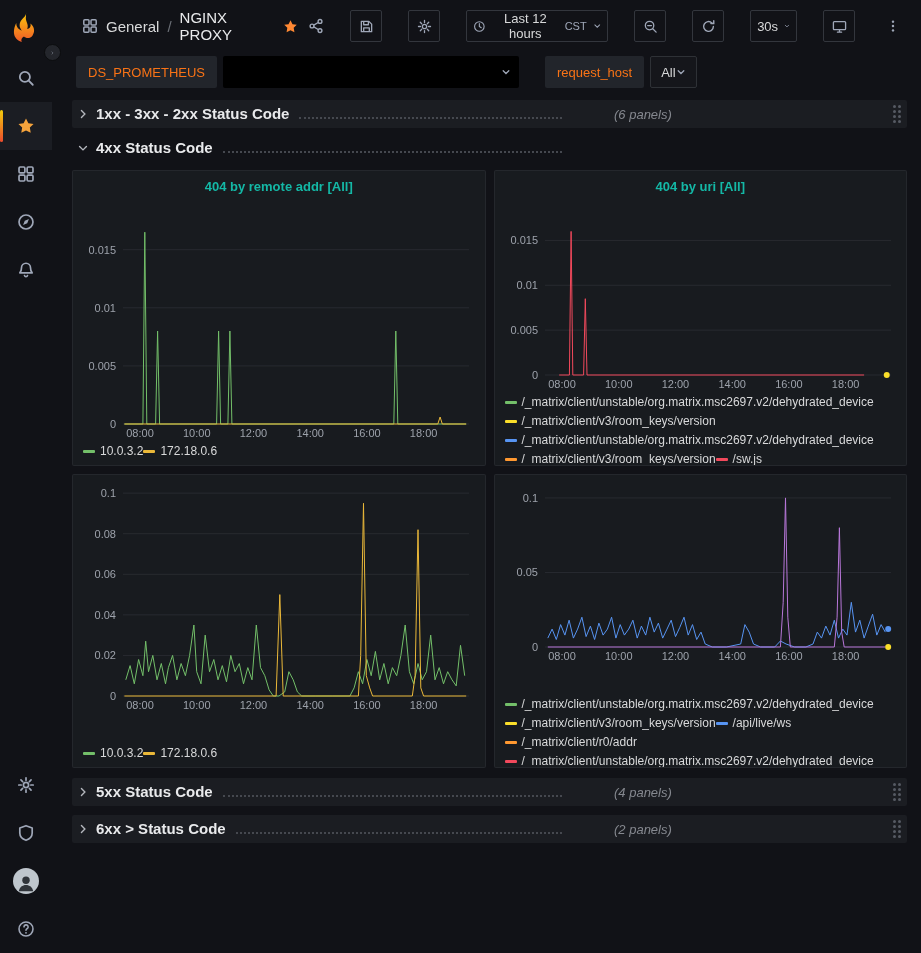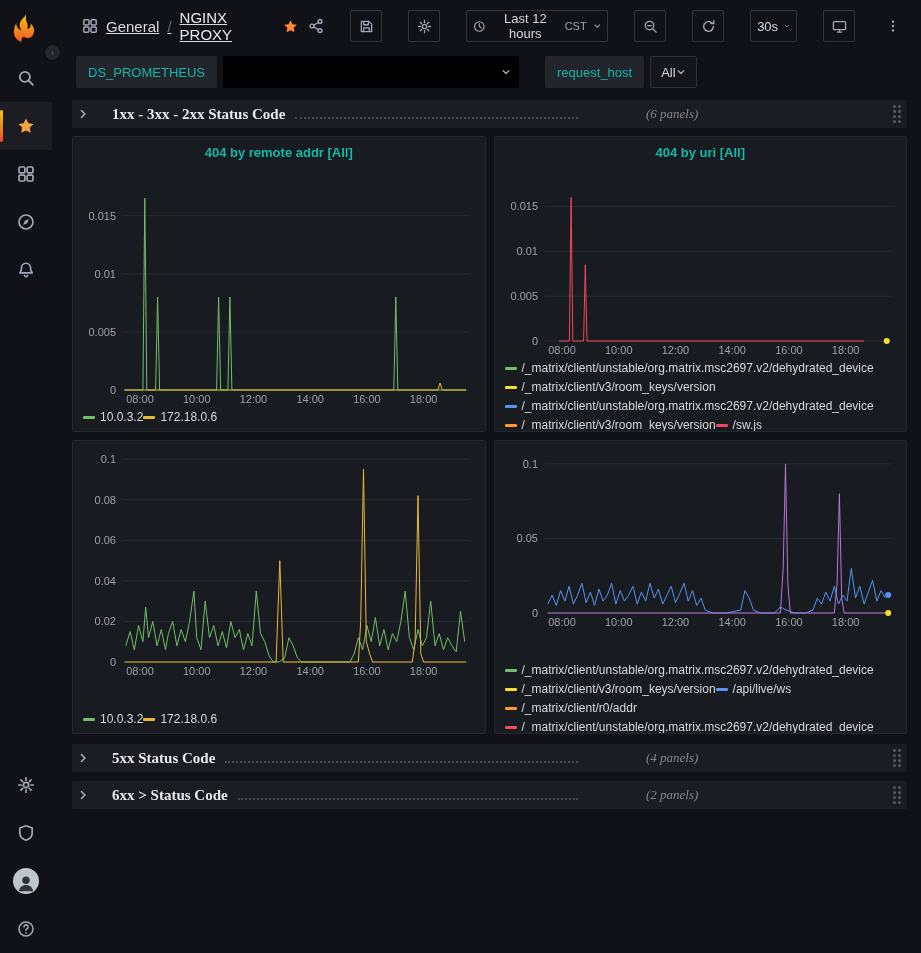--- a/index.html
+++ b/index.html
@@ -14,44 +14,44 @@
   .side-nav{display:flex;flex-direction:column;width:100%;margin-top:10px;}
   .side-item{height:48px;display:flex;align-items:center;justify-content:center;color:#9fa7b8;cursor:pointer;position:relative;}
   .side-item.active{background:#1b1d23;color:#f5a33c;}
   .side-item.active::before{content:"";position:absolute;left:0;top:8px;bottom:8px;width:3px;border-radius:2px;
     background:linear-gradient(#f2cc0c,#eb4b2d);}
   .side-bottom{margin-top:auto;display:flex;flex-direction:column;width:100%;}
   .avatar{width:26px;height:26px;border-radius:50%;background:#bfc6cd;display:flex;align-items:flex-end;justify-content:center;overflow:hidden;}
   
   .main{flex:1;display:flex;flex-direction:column;min-width:0;}
   .topnav{height:52px;flex:none;display:flex;align-items:center;padding:0 16px 0 30px;gap:8px;}
-  .crumb{display:flex;align-items:center;gap:8px;text-decoration:underline;}
+  .crumb{display:flex;align-items:center;gap:8px;}
   .crumb .ic{color:#9fa7b8;display:flex;}
   .crumb-sec{font-size:15px;color:#d8d9da;cursor:pointer;}
   .crumb-sep{font-size:15px;color:#6c7077;}
   .crumb-title{font-size:15px;color:#e9eaec;cursor:pointer;}
   .star-fav{color:#ff8833;display:flex;cursor:pointer;}
   .share-ic{color:#9fa7b8;display:flex;cursor:pointer;margin-left:2px;}
   .nav-right{margin-left:auto;display:flex;align-items:center;gap:8px;}
   .btn{height:32px;min-width:32px;display:inline-flex;align-items:center;justify-content:center;gap:6px;
     border:1px solid #33363d;border-radius:2px;background:transparent;color:#9fa7b8;padding:0 6px;cursor:pointer;font-size:13px;margin-left:18px;}
   .btn .txt{color:#d8d9da;}
   .btn .tz{color:#9fa7b8;font-size:11px;}
   .btn.noborder{border:none;min-width:24px;padding:0 2px;}
   
   .subnav{height:40px;flex:none;display:flex;align-items:center;padding:0 16px 0 24px;gap:6px;}
   .varlabel{height:32px;display:flex;align-items:center;padding:0 12px;background:#22252b;border-radius:2px;
-    color:#14b8a6;font-size:13px;cursor:pointer;white-space:nowrap;}
+    color:#f97316;font-size:13px;cursor:pointer;white-space:nowrap;}
   .var-black{width:296px;height:32px;background:#000;border-radius:2px;display:flex;align-items:center;
     justify-content:flex-end;padding-right:8px;color:#9fa7b8;cursor:pointer;margin-right:20px;}
   .var-select{height:32px;display:flex;align-items:center;gap:0;padding:0 10px;border:1px solid #2e3136;
     border-radius:2px;color:#d8d9da;font-size:13px;cursor:pointer;background:#15161b;}
   
   .dash{flex:1;padding:8px 14px 0 20px;overflow:hidden;}
-  .row-head{height:28px;display:flex;align-items:center;gap:24px;padding:0 6px;border-radius:2px;cursor:pointer;font-family:Liberation Serif, serif;}
+  .row-head{height:28px;display:flex;align-items:center;gap:8px;padding:0 6px;border-radius:2px;cursor:pointer;}
   .row-head.collapsed{background:#1b1d22;}
   .row-head .chev{color:#b4b7bd;display:flex;flex:none;}
   .row-left{display:flex;align-items:baseline;width:472px;min-width:0;}
   .row-title{font-size:15px;font-weight:700;color:#e9eaec;white-space:nowrap;}
   .row-dots{flex:1;border-bottom:2px dotted #45484f;margin:0 6px 4px 10px;height:10px;}
   .row-count{font-size:13px;font-style:italic;color:#85888f;white-space:nowrap;margin-left:38px;}
   .spacer{flex:1;}
   .drag{display:grid;grid-template-columns:repeat(2,3px);grid-auto-rows:3px;gap:2px;cursor:grab;}
   .drag i{background:#565a63;border-radius:50%;}
   .mt6{margin-top:6px;} .mt10{margin-top:10px;} .mt9{margin-top:9px;}
@@ -277,20 +277,32 @@
             <i></i>
             <i></i>
             <i></i>
             <i></i>
             <i></i>
             <i></i>
             <i></i>
           </span>
       </div>
 
+      <div class="row-head mt6">
+        <span class="chev">
+          <svg width="10" height="10" viewBox="0 0 16 16" fill="none" stroke="currentColor" stroke-width="2.2" stroke-linecap="round">
+              <path d="M2.5 5.5L8 11l5.5-5.5"></path>
+            </svg>
+        </span>
+        <span class="row-left">
+          <span class="row-title">4xx Status Code</span>
+          <span class="row-dots"></span>
+        </span>
+        <span class="spacer"></span>
+      </div>
 
       <div class="pgrid">
         <section class="panel">
           <div class="panel-title">404 by remote addr [All]</div>
           <div class="chart">
               <svg width="400" height="239">
                 <line x1="44" x2="390" y1="223" y2="223" stroke="rgba(204,204,220,0.09)"></line>
                 <text x="37" y="227" text-anchor="end" fill="#9da2ab" font-size="11">0</text>
                 <line x1="44" x2="390" y1="164.89189189189187" y2="164.89189189189187" stroke="rgba(204,204,220,0.09)"></line>
                 <text x="37" y="168.89189189189187" text-anchor="end" fill="#9da2ab" font-size="11">0.005</text>

